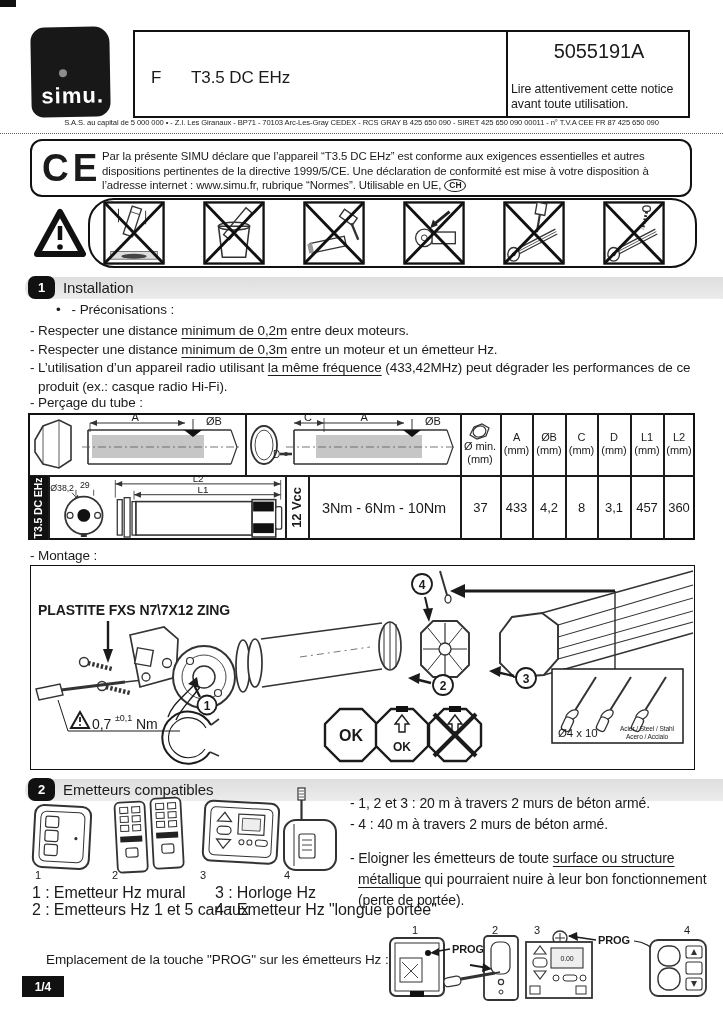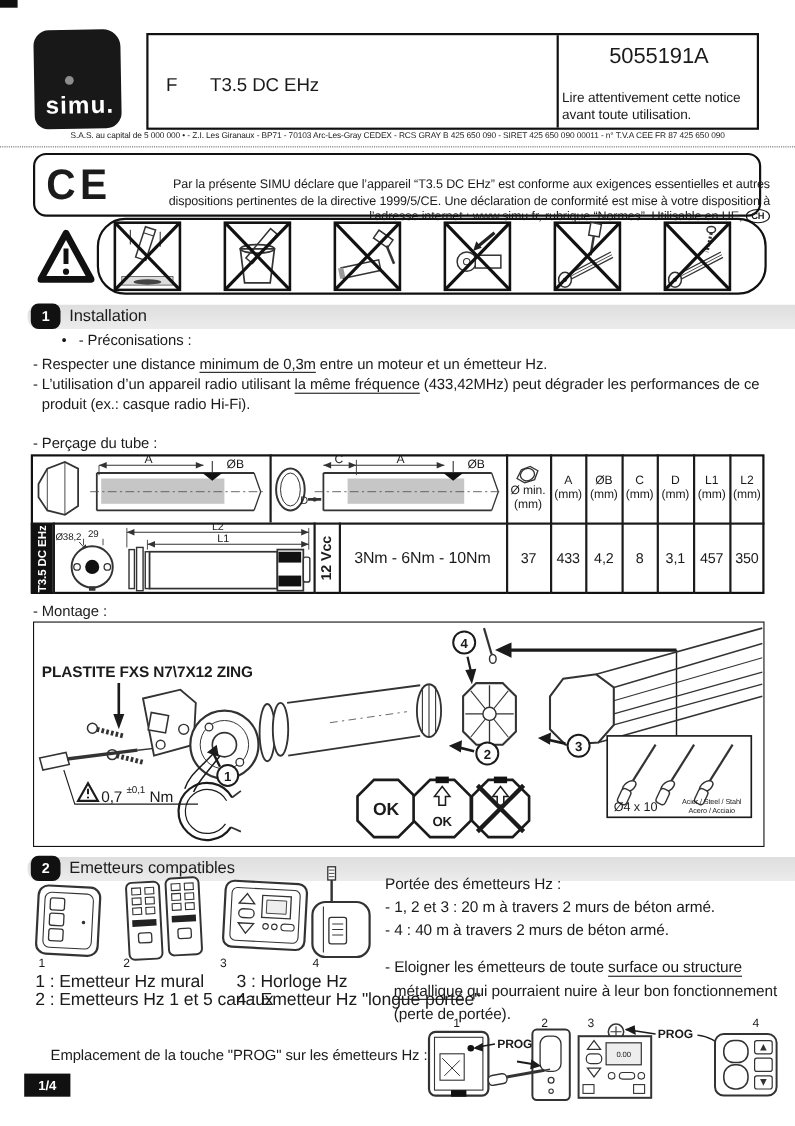--- a/index.html
+++ b/index.html
@@ -20,21 +20,21 @@
   .hb-lang{position:absolute;left:16px;top:36px;font-size:17px;}
   .hb-product{position:absolute;left:56px;top:36px;font-size:17px;}
   .hb-ref{position:absolute;left:373px;top:8px;width:182px;text-align:center;font-size:20px;}
   .hb-notice{position:absolute;left:376px;top:50px;width:176px;text-align:left;font-size:12.4px;line-height:15px;}
   .company{left:0;top:118px;width:723px;text-align:center;font-size:7.6px;white-space:nowrap;color:#222;}
   .dotted-rule{left:0;top:133px;width:723px;border-top:1.6px dotted #666;}
 
   
   .ce-box{left:30px;top:139px;width:662px;height:58px;border:2.2px solid #111;border-radius:12px;box-sizing:border-box;}
   .ce-mark{position:absolute;left:10px;top:6px;font-size:37px;font-weight:bold;letter-spacing:4px;transform:scaleY(1.05);}
-  .ce-text{position:absolute;left:66px;top:4px;width:586px;font-size:11.4px;line-height:14.6px;margin:16px;text-align:right;}
+  .ce-text{position:absolute;left:66px;top:4px;width:586px;font-size:11.4px;line-height:14.6px;margin:4px;}
   .ch-badge{display:inline-block;border:1.6px solid #111;border-radius:50%;padding:0 4px;font-size:8.5px;font-weight:bold;line-height:11px;vertical-align:1px;}
 
   
   .warn-box{left:88px;top:198px;width:609px;height:70px;border:2.4px solid #111;border-radius:26px;box-sizing:border-box;}
   .picto{position:absolute;top:201px;width:64px;height:64px;}
 
   
   .section-bar{left:25px;width:698px;height:22px;background:linear-gradient(#dedede,#ececec);border-radius:10px 0 0 10px;}
   .section-badge{position:absolute;left:3px;top:-1px;width:27px;height:23px;background:#111;color:#fff;border-radius:7px;
                  font-size:13px;font-weight:bold;display:flex;align-items:center;justify-content:center;}
@@ -167,20 +167,21 @@
   </svg>
 
   <div class="abs section-bar" style="top:277px;">
     <span class="section-badge">1</span>
     <span class="section-title">Installation</span>
   </div>
 
   <p class="abs body-text" style="left:56px;top:301px;">•&nbsp;&nbsp;&nbsp;<span>- Préconisations :</span></p>
 
   <div class="abs" style="left:30px;top:322px;width:668px;">
+    <p class="body-text hang"><span>- Respecter une distance </span><u>minimum de 0,2m</u><span> entre deux moteurs.</span></p>
     <p class="body-text hang"><span>- Respecter une distance </span><u>minimum de 0,3m</u><span> entre un moteur et un émetteur Hz.</span></p>
     <p class="body-text hang"><span>- L’utilisation d’un appareil radio utilisant </span><u>la même fréquence</u><span> (433,42MHz) peut dégrader les performances de ce produit (ex.: casque radio Hi-Fi).</span></p>
   </div>
   <p class="abs body-text" style="left:30px;top:394px;">- Perçage du tube :</p>
 
   <div class="abs dim-table"></div>
   <div class="hline" style="left:28px;top:475px;width:667px;"></div>
   <div class="vline" style="left:245px;top:413px;height:62px;"></div>
   <div class="vline" style="left:460px;top:413px;height:127px;"></div>
   <div class="vline" style="left:500px;top:413px;height:127px;"></div>
@@ -311,21 +312,21 @@
   <div class="abs vcell" style="left:285px;top:476px;width:23px;height:63px;">
     <span style="font-size:13px;font-weight:bold;">12 Vcc</span>
   </div>
   <div class="td-cell" style="left:309px;width:150px;font-size:14.5px;">3Nm - 6Nm - 10Nm</div>
   <div class="td-cell" style="left:461px;width:39px;">37</div>
   <div class="td-cell" style="left:501px;width:31px;">433</div>
   <div class="td-cell" style="left:533px;width:32px;">4,2</div>
   <div class="td-cell" style="left:566px;width:31px;">8</div>
   <div class="td-cell" style="left:598px;width:32px;">3,1</div>
   <div class="td-cell" style="left:631px;width:32px;">457</div>
-  <div class="td-cell" style="left:664px;width:30px;">350</div>
+  <div class="td-cell" style="left:664px;width:30px;">360</div>
 
   <p class="abs body-text" style="left:30px;top:547px;">- Montage :</p>
   <div class="abs montage-box"></div>
   <svg class="abs" style="left:30px;top:565px;" width="665" height="205" viewBox="0 0 665 205">
     <text x="8" y="50" font-size="14" font-weight="bold">PLASTITE FXS N7\7X12 ZING</text>
     <line x1="78" y1="56" x2="78" y2="86" class="ln" stroke-width="2.4"></line>
     <polygon points="73,84 83,84 78,98" fill="#1b1b1b"></polygon>
     <circle cx="54" cy="97" r="4.5" fill="#fff" stroke="#333" stroke-width="1.4"></circle>
     <line x1="58" y1="98" x2="82" y2="104" stroke="#333" stroke-width="4.5" stroke-dasharray="2.4 2"></line>
     <circle cx="72" cy="121" r="4.5" fill="#fff" stroke="#333" stroke-width="1.4"></circle>
@@ -487,21 +488,20 @@
       <line x1="266" y1="38" x2="266" y2="80" stroke="#333" stroke-width="1"></line>
       <rect x="271" y="48" width="16" height="24" rx="2" fill="#fff" stroke="#333" stroke-width="1.2"></rect>
       <line x1="274" y1="54" x2="284" y2="54" stroke="#333" stroke-width="0.9"></line>
       <line x1="274" y1="59" x2="284" y2="59" stroke="#333" stroke-width="0.9"></line>
       <line x1="274" y1="64" x2="284" y2="64" stroke="#333" stroke-width="0.9"></line>
     </g>
     <text x="256" y="93" font-size="11">4</text>
   </svg>
 
   <div class="abs" style="left:350px;top:793px;width:366px;font-size:14px;line-height:21px;">
-    <p style="margin:0;">Portée des émetteurs Hz :</p>
     <p style="margin:0;">- 1, 2 et 3 : 20 m à travers 2 murs de béton armé.</p>
     <p style="margin:0;">- 4 : 40 m à travers 2 murs de béton armé.</p>
     <p class="hang" style="margin:13px 0 13px 0;"><span>- Eloigner les émetteurs de toute </span><u>surface ou structure métallique</u><span> qui pourraient nuire à leur bon fonctionnement (perte de portée).</span></p>
   </div>
 
   <div class="abs legend-col" style="left:32px;top:884px;">
     <div>1 : Emetteur Hz mural</div>
     <div>2 : Emetteurs Hz 1 et 5 canaux</div>
   </div>
   <div class="abs legend-col" style="left:215px;top:884px;">

